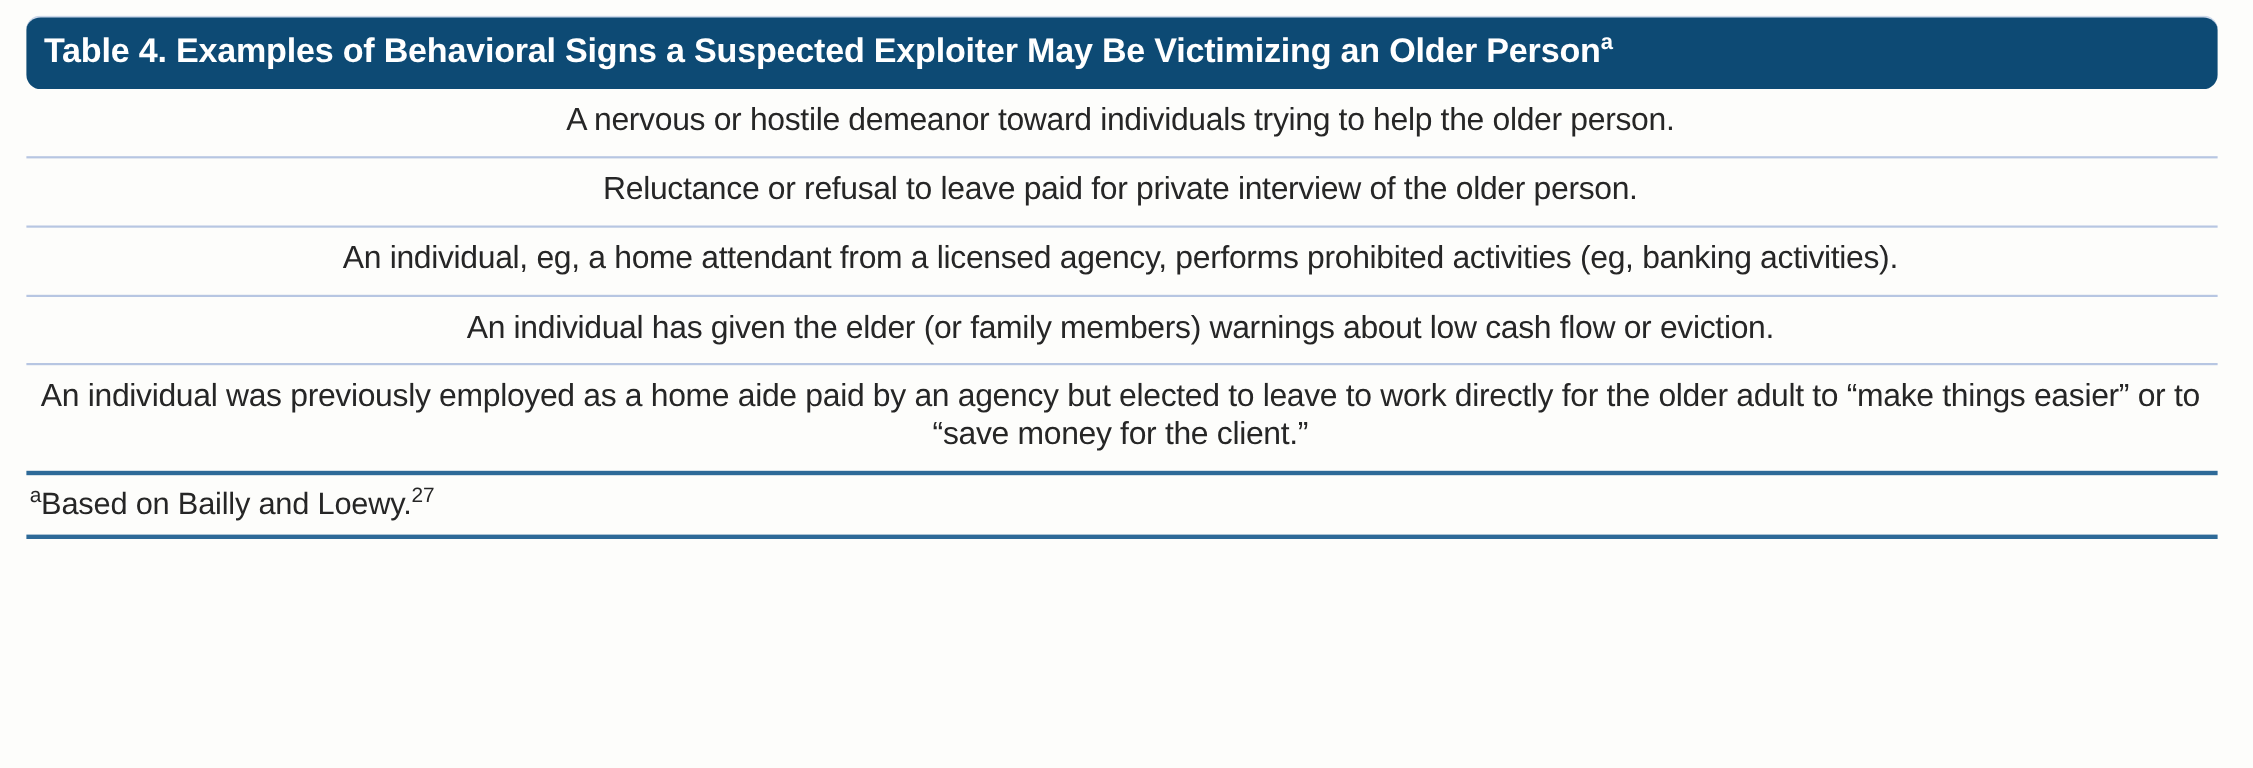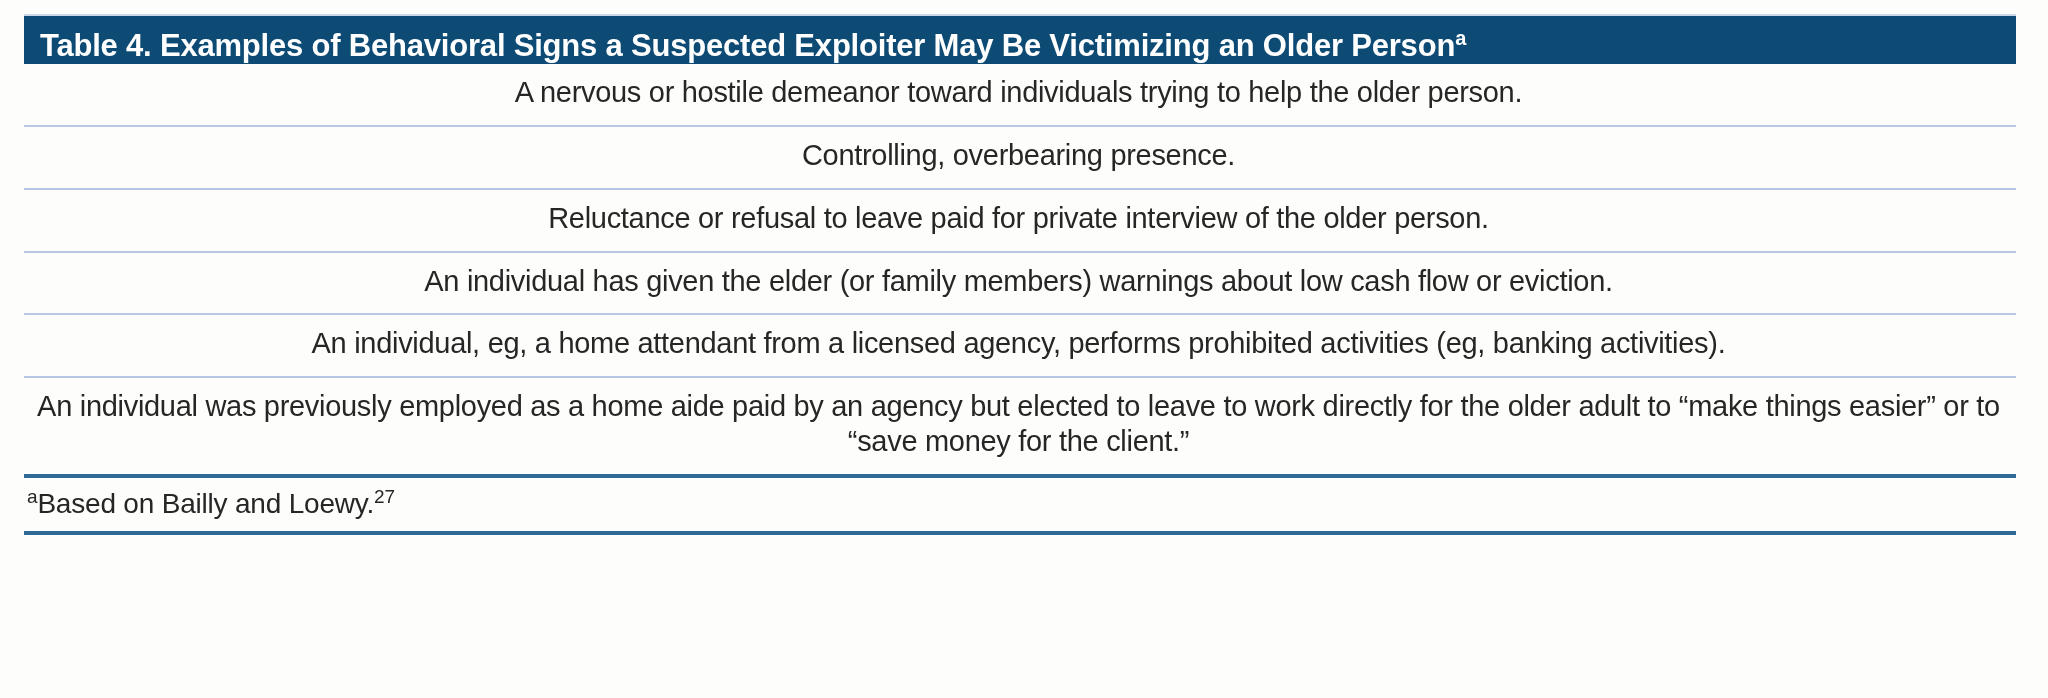--- a/index.html
+++ b/index.html
@@ -18,22 +18,23 @@
     box-sizing: border-box;
   }
   .table-header {
     box-sizing: border-box;
     background: var(--header-bg, #0d4a74);
     border-top: 2px solid #ccd8ea;
     color: #ffffff;
     font-size: 31px;
     font-weight: bold;
     letter-spacing: -0.2px;
-    padding: 11px 16px 0 16px;
+    padding: 11px 16px 17px 16px;
     line-height: 1.2;
+    border-radius: 13px;
   }
   .table-header sup {
     font-size: 20px;
     line-height: 0;
     vertical-align: super;
   }
   .rows { width: 100%; text-align: center; }
   .row {
     box-sizing: border-box;
     font-size: 29px;
@@ -65,24 +66,23 @@
 <body>
 
 <div class="table-wrap">
 
   <div class="table-header">
     <span>Table 4. Examples of Behavioral Signs a Suspected Exploiter May Be Victimizing an Older Person</span><sup>a</sup>
   </div>
 
   <div class="rows">
     <div class="row">A nervous or hostile demeanor toward individuals trying to help the older person.</div>
-    <div class="row">Controlling, overbearing presence.</div>
     <div class="row">Reluctance or refusal to leave paid for private interview of the older person.</div>
+    <div class="row">An individual, eg, a home attendant from a licensed agency, performs prohibited activities (eg, banking activities).</div>
     <div class="row">An individual has given the elder (or family members) warnings about low cash flow or eviction.</div>
-    <div class="row">An individual, eg, a home attendant from a licensed agency, performs prohibited activities (eg, banking activities).</div>
     <div class="row heavy-bottom">An individual was previously employed as a home aide paid by an agency but elected to leave to work directly for the older adult to “make things easier” or to “save money for the client.”</div>
   </div>
 
   <div class="footnote">
     <sup>a</sup><span>Based on Bailly and Loewy.</span><sup>27</sup>
   </div>
 
 </div>
 
 </body></html>

